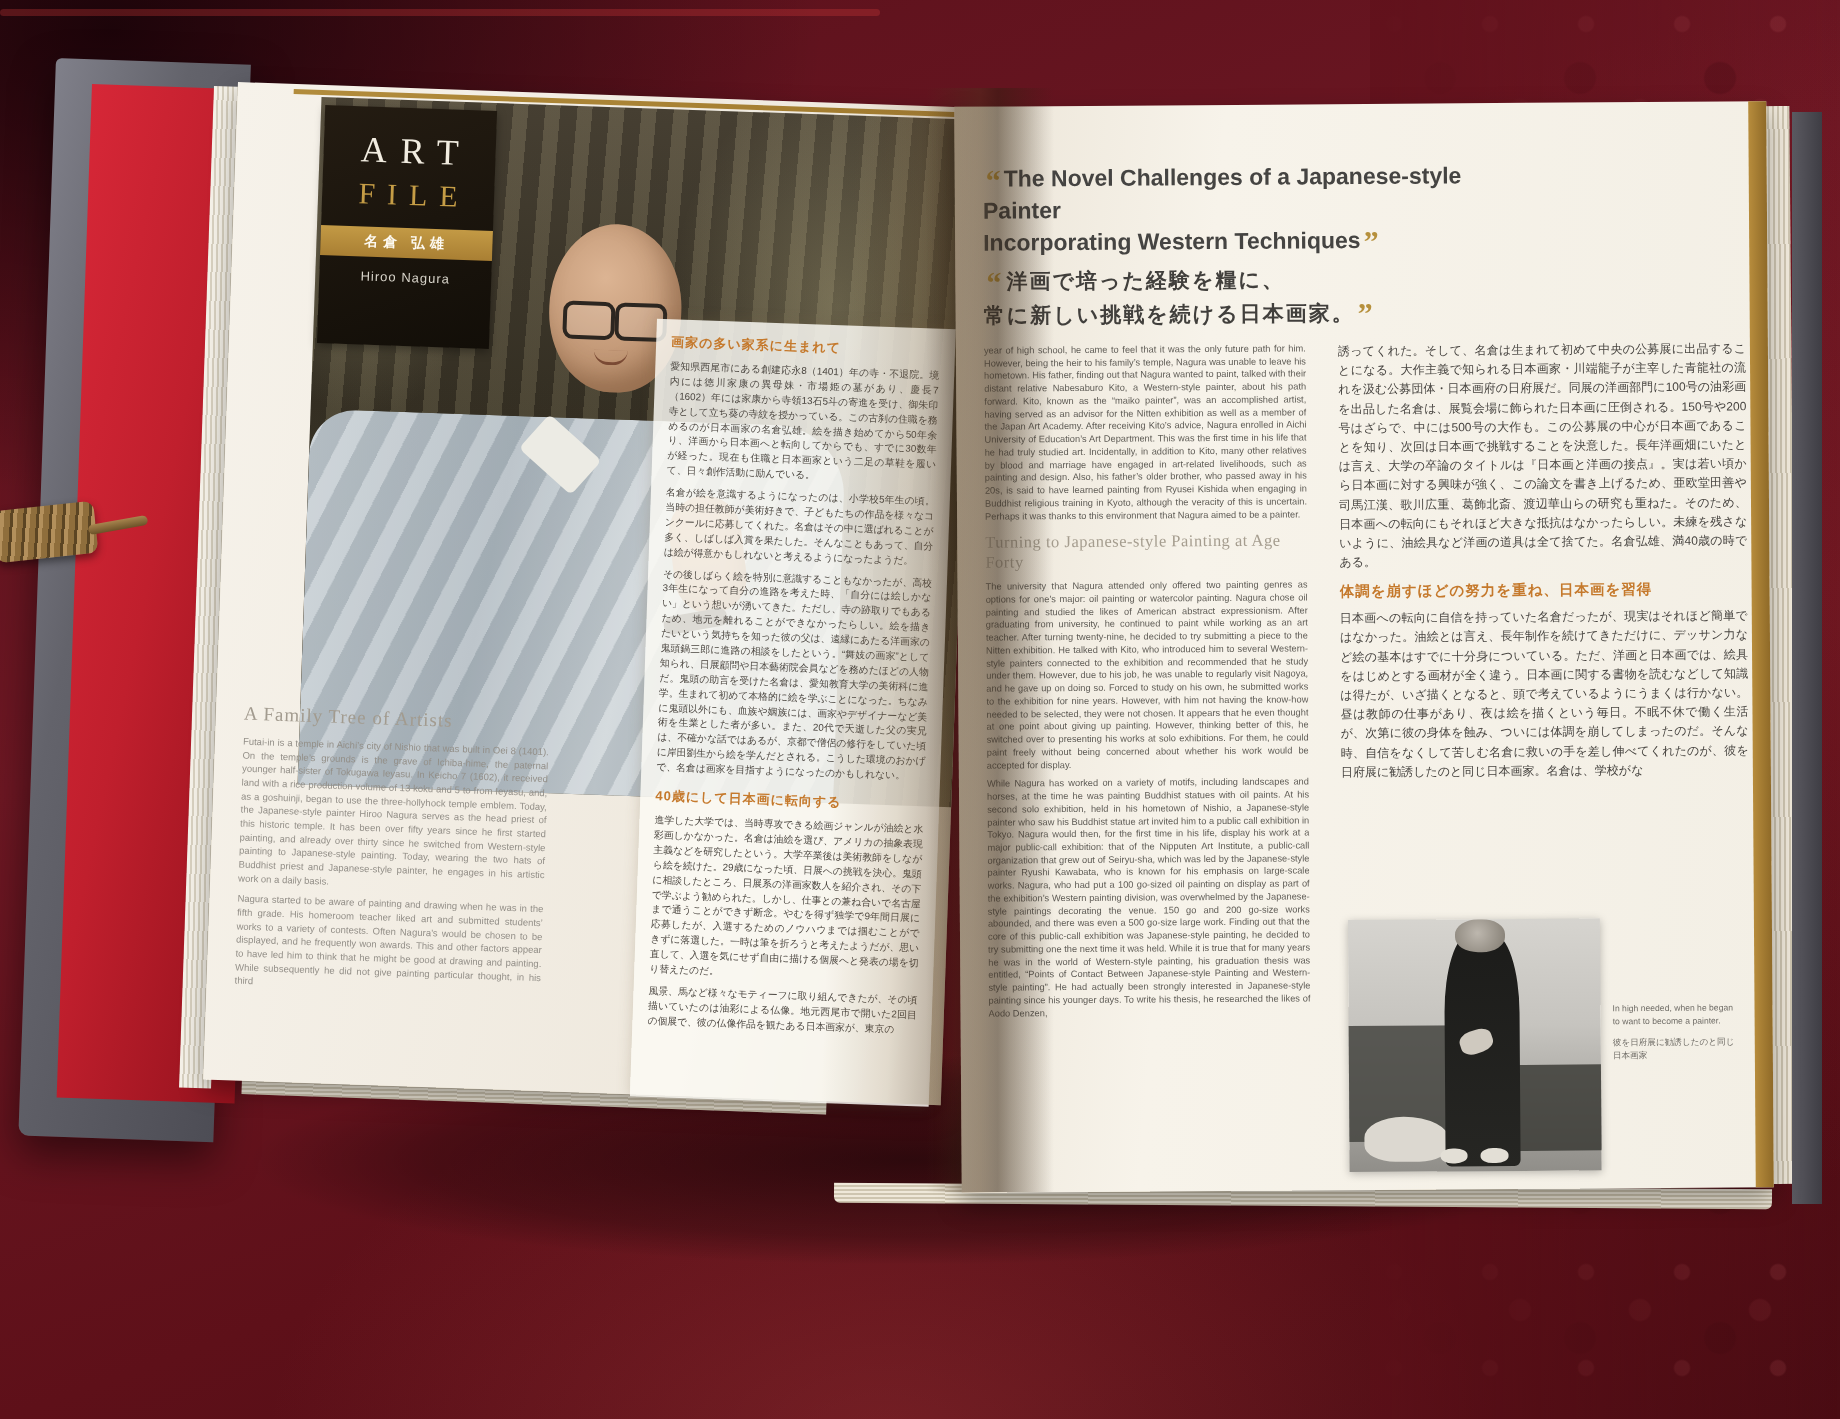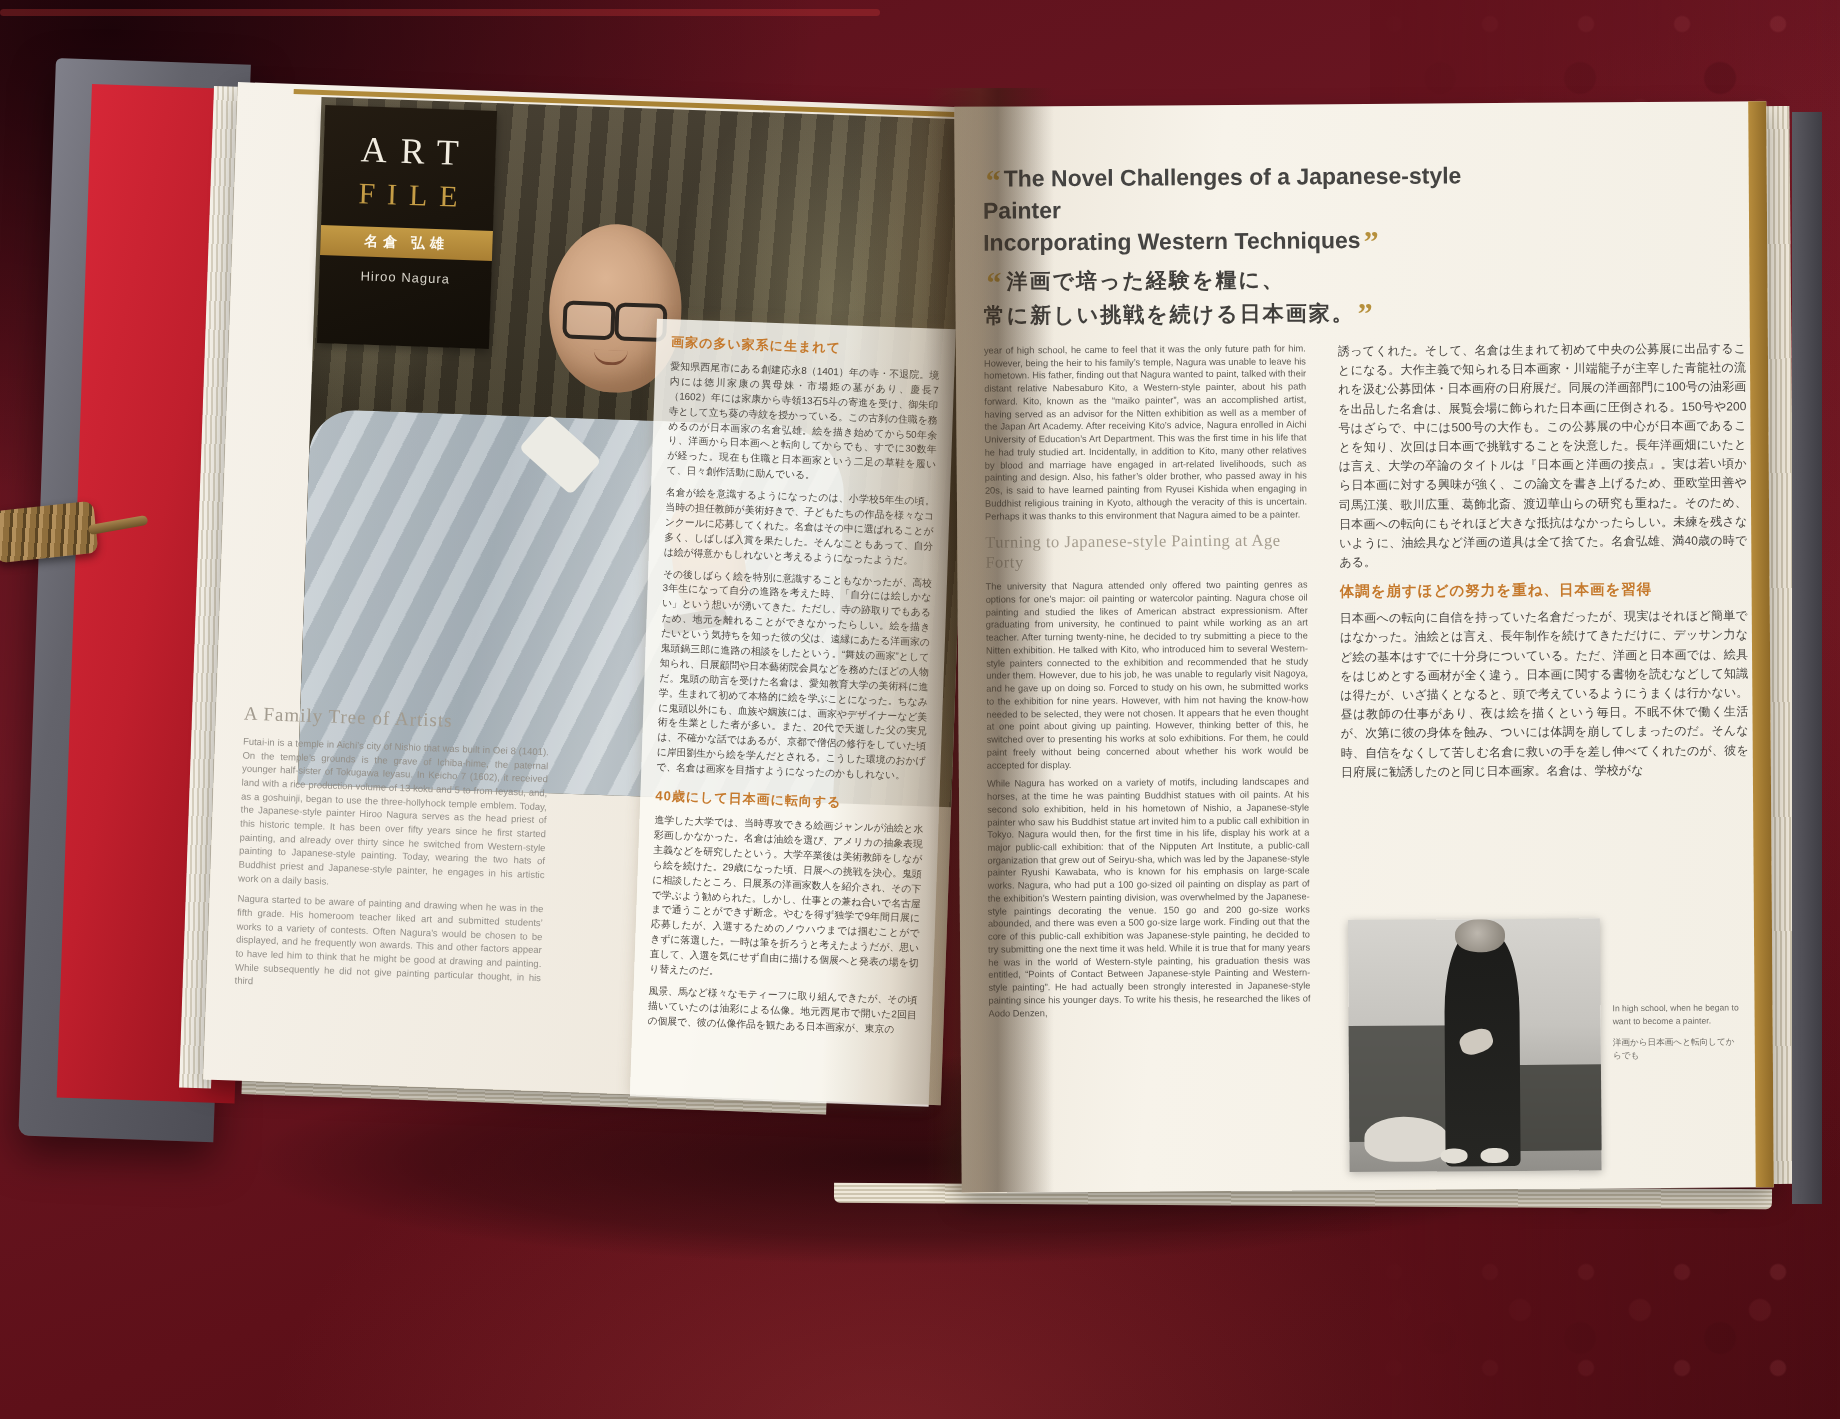--- a/index.html
+++ b/index.html
@@ -208,19 +208,19 @@
       <div class="bw-bg2"></div>
       <div class="bw-cloth"></div>
       <div class="bw-figure"></div>
       <div class="bw-head"></div>
       <div class="bw-hands"></div>
       <div class="bw-shoe a"></div>
       <div class="bw-shoe b"></div>
     </div>
 
     <div class="bw-caption">
-      <span>In high school, when he began to want to become a painter.</span>
-      <span class="jp">洋画から日本画へと転向してからでも</span>
+      <span>In high needed, when he began to want to become a painter.</span>
+      <span class="jp">彼を日府展に勧誘したのと同じ日本画家</span>
     </div>
   </div>
 
   <div class="gutter-shadow"></div>
 </div>
 
 </body></html>

